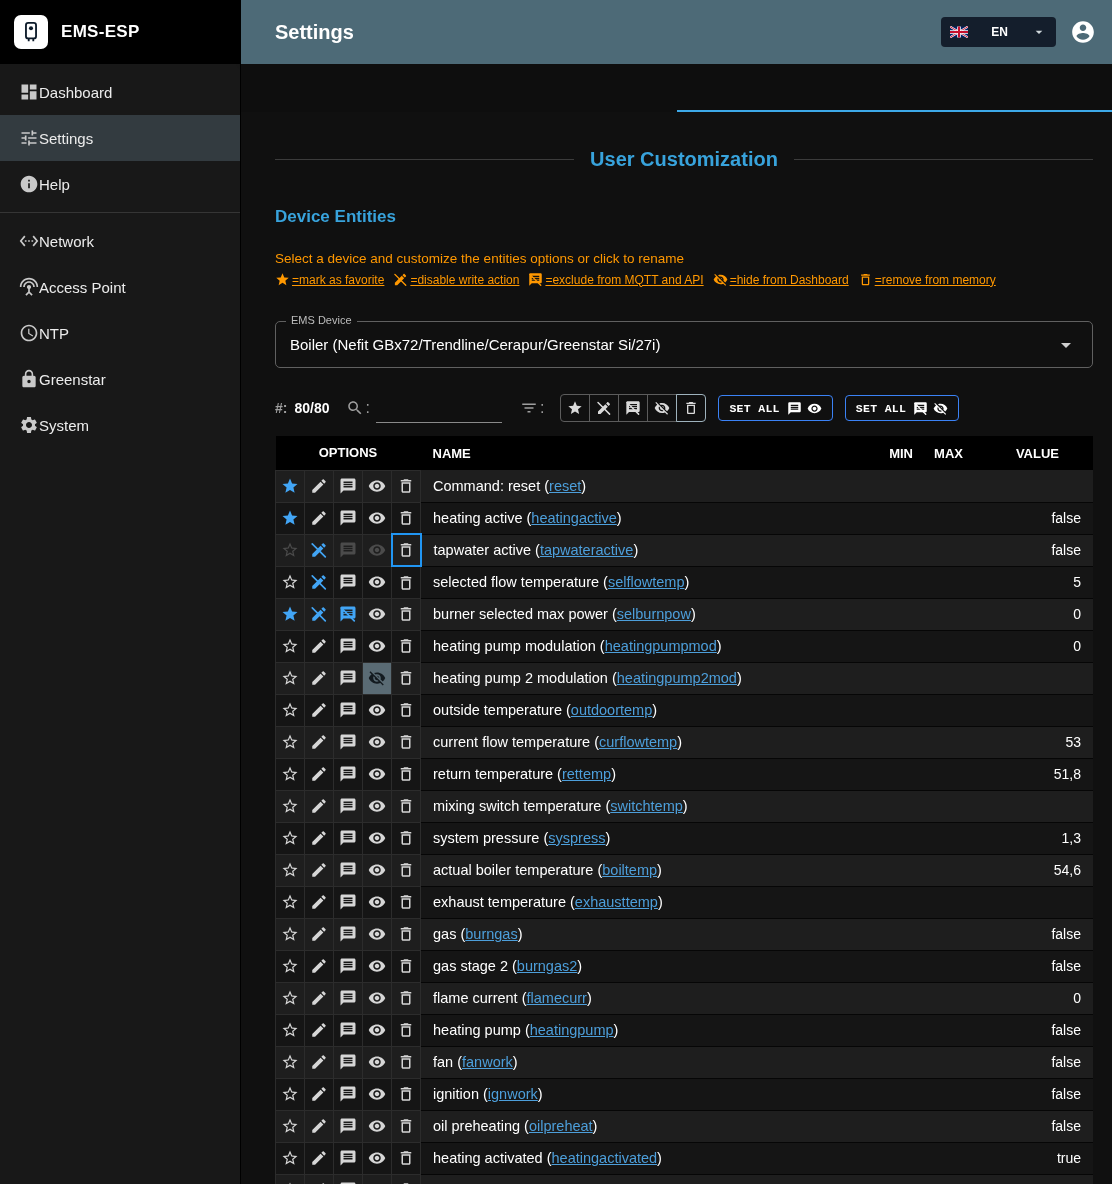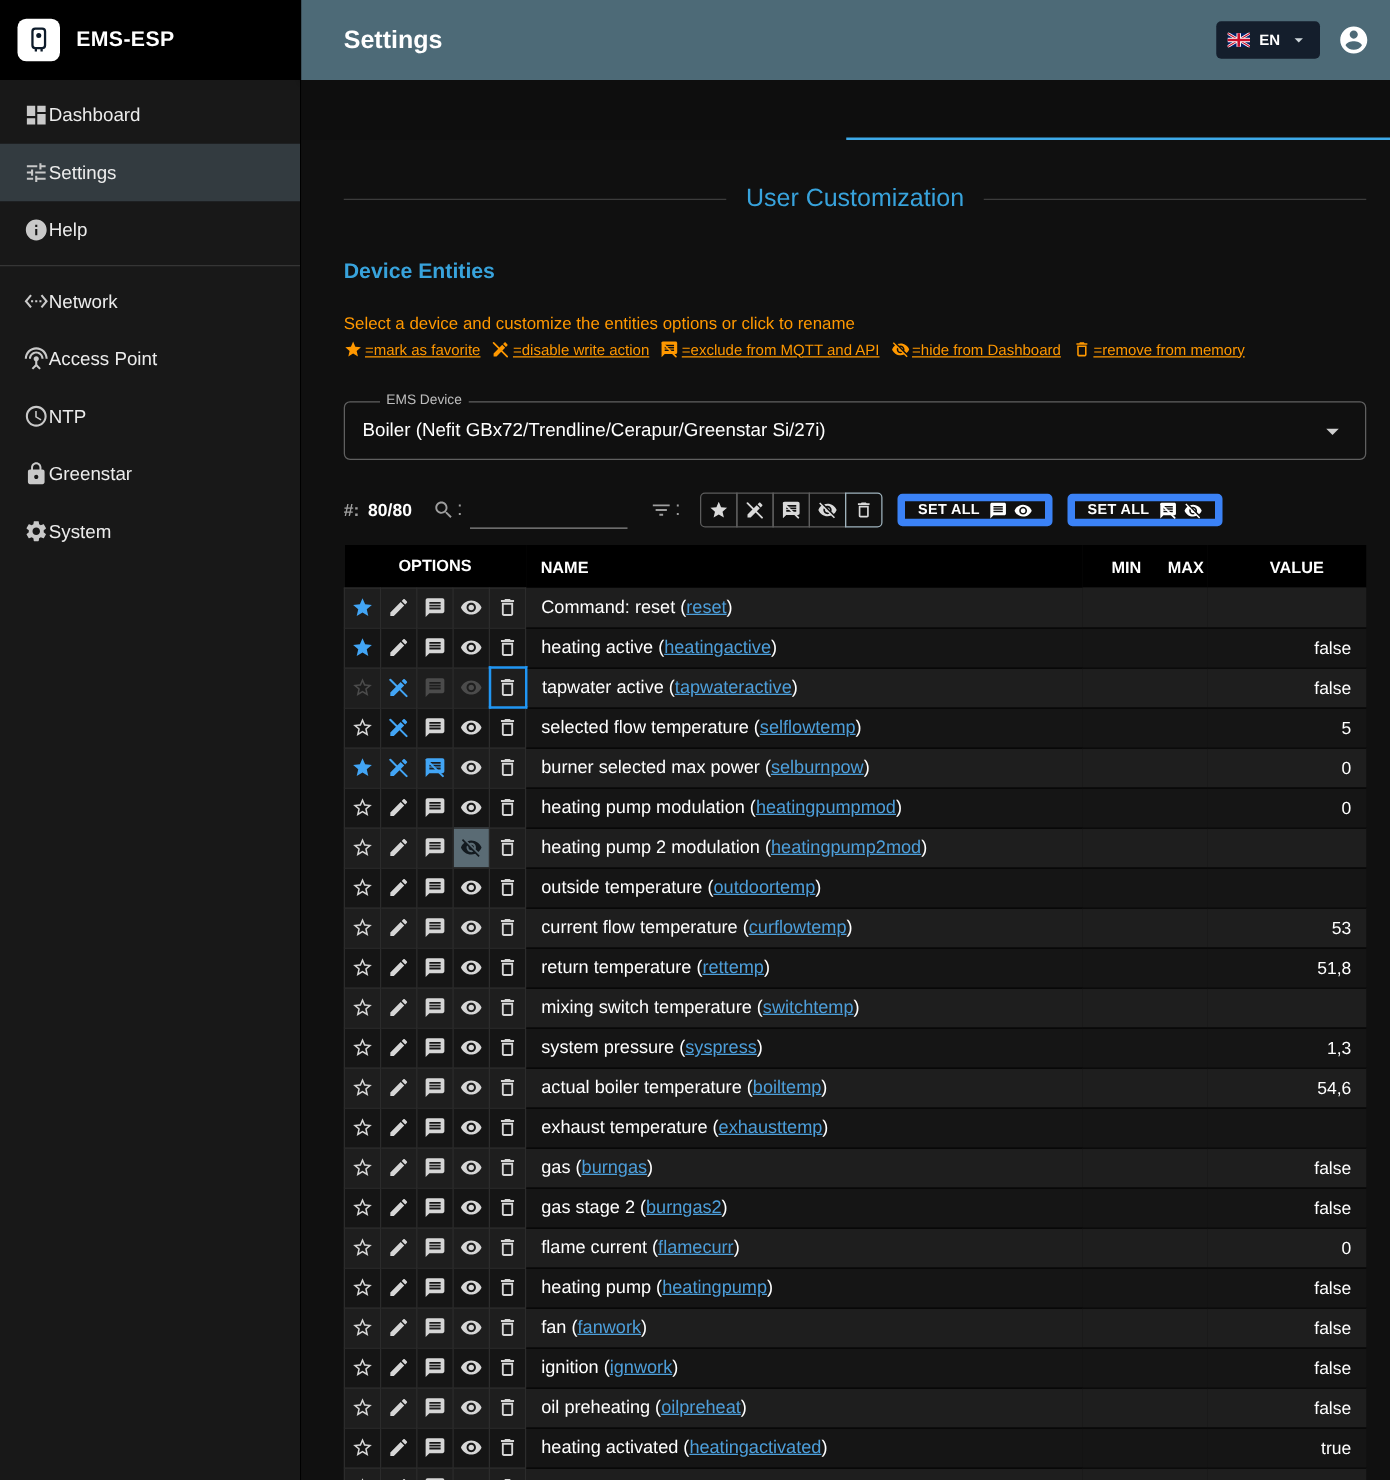--- a/index.html
+++ b/index.html
@@ -23,66 +23,66 @@
     color:#ececec; font-size:15px; cursor:pointer; }
   .nav-item .nicon{ color:#c9c9c9; display:flex; }
   .nav-item.selected{ background:#333b40; }
   .nav-divider{ height:1px; background:#353535; margin:5px 0; }
 
   
   .main{ flex:1; display:flex; flex-direction:column; background:#101010; min-width:0; }
   .appbar{ height:64px; background:var(--appbar); display:flex; align-items:center;
     padding:0 14px 0 34px; box-shadow:0 2px 4px rgba(0,0,0,.4); }
   .appbar-title{ color:#fff; font-size:20px; font-weight:bold; flex:1; }
-  .lang-btn{ display:flex; align-items:center; gap:7px; background:#141e2c; border:none;
+  .lang-btn{ display:flex; align-items:center; gap:23px; background:#141e2c; border:none;
     border-radius:4px; height:30px; padding:0 9px; color:#fff; font-size:12px; font-weight:bold;
     cursor:pointer; font-family:inherit; }
   .lang-caret{ display:flex; color:#cfd8dc; }
   .account{ margin-left:14px; margin-right:2px; color:#fff; display:flex; cursor:pointer; }
 
   .tabs{ height:48px; display:flex; position:relative; background:#0e0e0e; }
   .tab{ flex:1; display:flex; align-items:center; justify-content:center; font-size:13px;
     font-weight:bold; letter-spacing:.5px; color:#9e9e9e; cursor:pointer; text-transform:uppercase; }
   .tab.active{ color:var(--tab-active); }
   .tab-indicator{ position:absolute; bottom:0; right:0; width:50%; height:2px; background:var(--tab-active); }
 
   .content{ flex:1; padding:20px 19px 0 34px; overflow:hidden; }
   .divider-title{ display:flex; align-items:center; gap:16px; color:var(--heading);
-    font-size:20px; margin:16px 0 0; }
+    font-size:20px; margin:16px 0 0;font-weight:bold; }
   .divider-title .line{ flex:1; height:1px; background:#3c3c3c; }
   .section-title{ color:var(--heading); font-size:17px; font-weight:bold; margin-top:36px; }
   .hint{ color:var(--warning); font-size:13.5px; margin-top:24px; }
   .legend{ color:var(--warning); font-size:12px; display:flex; align-items:flex-end;
     margin-top:6px;text-decoration:underline; }
   .lgitem{ display:inline-flex; align-items:center; gap:2px; margin-right:9px; }
   .lgicon{ display:flex; }
 
   .select-box{ position:relative; border:1px solid #606060; border-radius:5px; height:47px;
     display:flex; align-items:center; padding:0 14px; margin-top:34px; cursor:pointer; }
-  .select-label{ position:absolute; top:-8px; left:28px; background:#101010; padding:0 5px;
+  .select-label{ position:absolute; top:-8px; left:10px; background:#101010; padding:0 5px;
     font-size:11px; color:#bdbdbd; }
   .select-value{ color:#fff; font-size:15px; flex:1; }
   .caret{ color:#cfcfcf; display:flex; }
 
   .filterbar{ display:flex; align-items:center; margin-top:22px; height:36px; color:#bdbdbd; }
   .count-prefix{ font-weight:bold; color:#9e9e9e; font-size:14px; }
   .count{ color:#fff; font-weight:bold; font-size:14px; margin-left:7px; }
   .searchwrap{ display:flex; align-items:center; color:#9e9e9e; margin-left:16px; gap:2px; }
   .search{ width:126px; background:transparent; border:none; border-bottom:1px solid #8a8a8a;
     height:30px; color:#fff; font-size:14px; margin-left:6px; outline:none; font-family:inherit; }
   .filtericonwrap{ display:flex; align-items:center; color:#9e9e9e; margin-left:18px; gap:2px; }
   .tglgroup{ display:flex; margin-left:16px; }
   .tgl{ width:30px; height:28px; border:1px solid #5c5c5c; background:transparent; color:#dadada;
     display:flex; align-items:center; justify-content:center; margin-left:-1px; cursor:pointer; }
   .tgl:first-child{ border-radius:4px 0 0 4px; margin-left:0; }
   .tgl:last-child{ border-radius:0 4px 4px 0; }
   .tgl.hl{ border-color:#9fb3bd; position:relative; z-index:1; }
-  .setall{ display:inline-flex; align-items:center; gap:7px; border:6px solid #3b82f6;
+  .setall{ display:inline-flex; align-items:center; gap:7px; border:1px solid #3b82f6;
     background:transparent; color:#fff; font-weight:bold; font-size:11.5px; letter-spacing:.3px;
-    height:26px; padding:0 10px; border-radius:4px; margin-left:12px; cursor:pointer; font-family:Liberation Sans, sans-serif; }
+    height:26px; padding:0 10px; border-radius:4px; margin-left:12px; cursor:pointer; font-family:Liberation Mono, monospace; }
   .btnicons{ display:flex; gap:5px; align-items:center; }
 
   
   .etable{ width:100%; border-collapse:collapse; table-layout:fixed; margin-top:10px; }
   .etable thead th{ background:#000; color:#fff; font-size:13px; font-weight:bold; height:34px; }
   th.h-options{ text-align:center; }
   th.h-name{ text-align:left; padding-left:12px; }
   th.h-min, th.h-max{ text-align:right; padding-right:3px; }
   th.h-value{ text-align:right; padding-right:34px; }
   tbody tr.odd{ background:#1e1e1e; } tbody tr.even{ background:#151515; }

